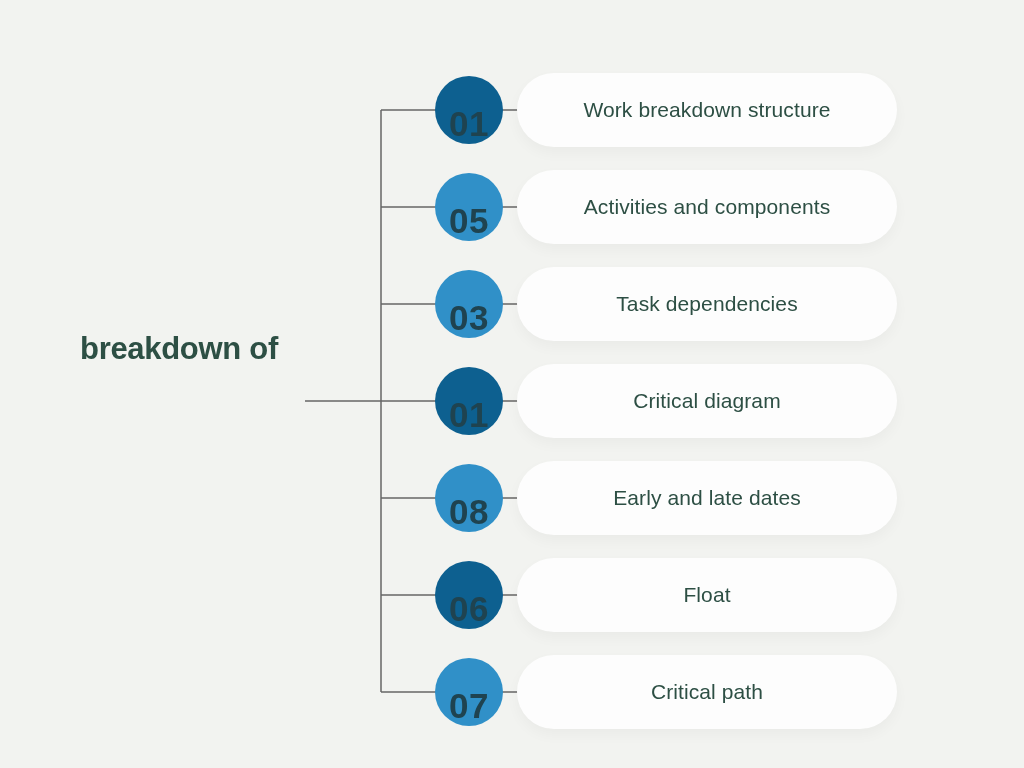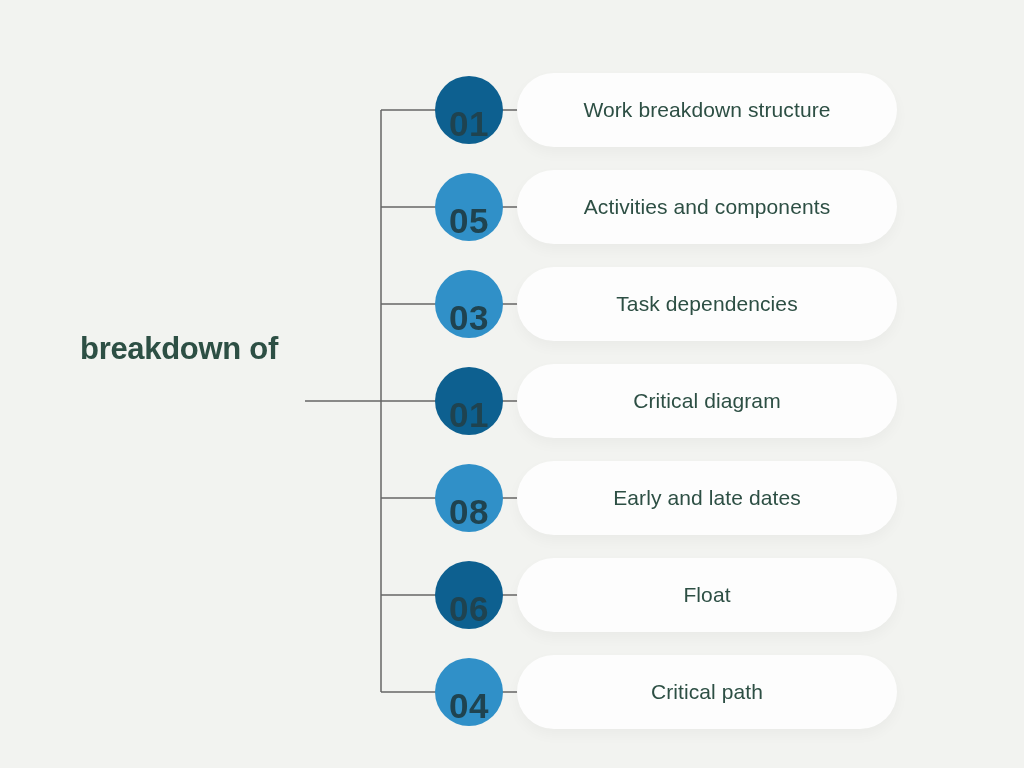--- a/index.html
+++ b/index.html
@@ -146,20 +146,20 @@
       <div class="row" style="top: 595px;">
         <div class="circle dark">
           <span>06</span>
         </div>
         <div class="pill">
           <span class="label">Float</span>
         </div>
       </div>
       <div class="row" style="top: 692px;">
         <div class="circle light">
-          <span>04</span>
+          <span>07</span>
         </div>
         <div class="pill">
           <span class="label">Critical path</span>
         </div>
       </div>
     </div>
 </div>
 
 </body></html>

